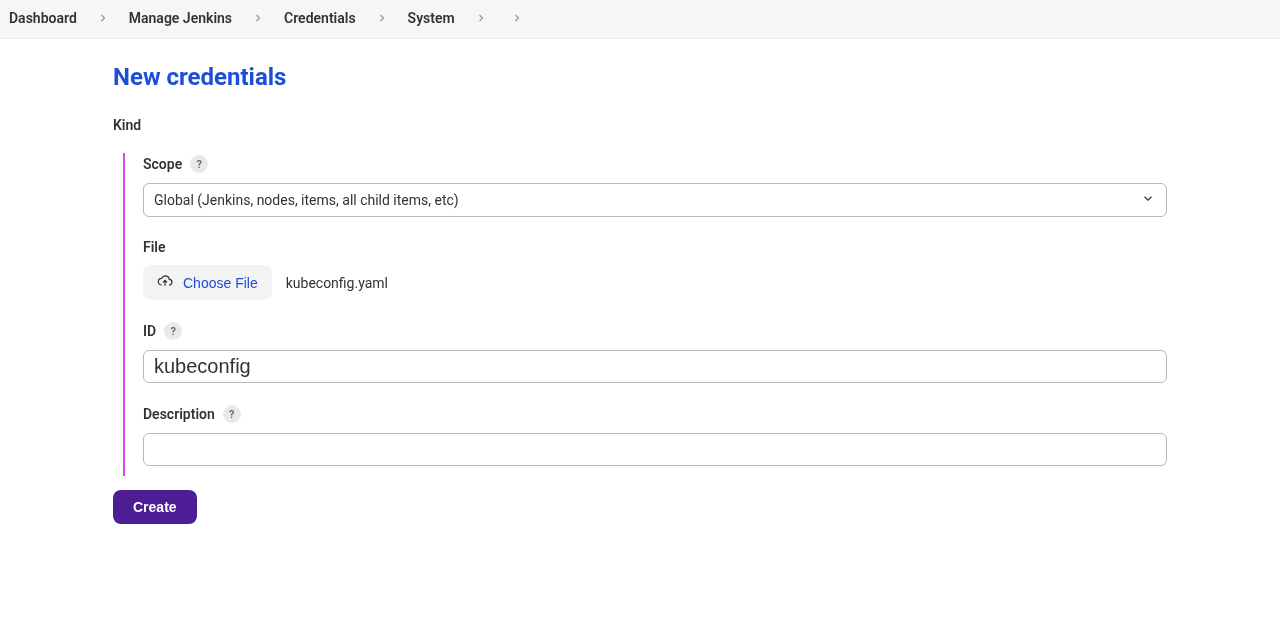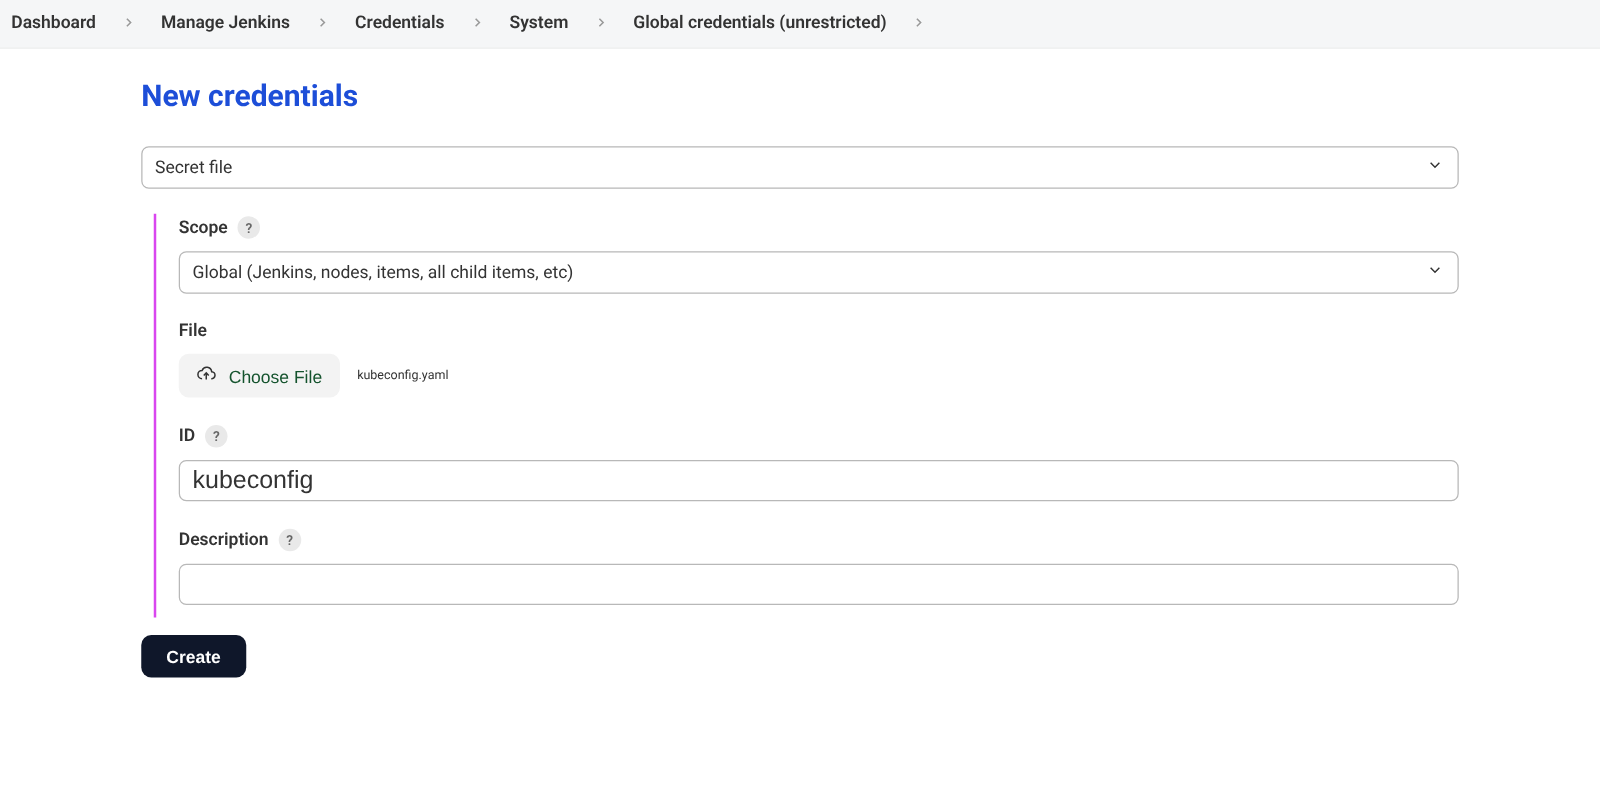--- a/index.html
+++ b/index.html
@@ -128,48 +128,48 @@
     }
     .choose-file-btn {
       display: inline-flex;
       align-items: center;
       gap: 10px;
       background: #f3f3f3;
       border: none;
       border-radius: 8px;
       padding: 8px 14px;
       font-size: 14px;
-      color: #14532d;
+      color: #1d4ed8;
       cursor: pointer;
       font-weight: 500;
     }
     .choose-file-btn svg {
       width: 16px;
       height: 16px;
       stroke: #333;
       stroke-width: 1.8;
       fill: none;
     }
     .file-name {
-      font-size: 10px;
+      font-size: 14px;
       color: #333;
     }
     .text-input {
       width: 100%;
       height: 33px;
       border: 1px solid #b8b8b8;
       border-radius: 6px;
       padding: 0 10px;
       font-size: 20px;
       color: #333;
       background: #fff;
     }
     .create-btn {
       display: inline-block;
-      background: #0f172a;
+      background: #4c1d95;
       color: #fff;
       font-weight: 600;
       font-size: 14px;
       border: none;
       border-radius: 8px;
       padding: 9px 20px;
       cursor: pointer;
       margin-top: 14px;
     }
   </style>
@@ -194,38 +194,32 @@
       <svg viewBox="0 0 24 24">
         <polyline points="9 6 15 12 9 18"></polyline>
       </svg>
     </span>
   <a class="breadcrumb-item">System</a>
   <span class="breadcrumb-sep">
       <svg viewBox="0 0 24 24">
         <polyline points="9 6 15 12 9 18"></polyline>
       </svg>
     </span>
-  <a class="breadcrumb-item">Global credentials (unrestricted)</a>
   <span class="breadcrumb-sep">
       <svg viewBox="0 0 24 24">
         <polyline points="9 6 15 12 9 18"></polyline>
       </svg>
     </span>
 </div>
 
 <div class="content">
   <h1 class="page-title">New credentials</h1>
 
   <div class="field-group">
-    <div class="select-wrap">
-      <div class="select">Secret file</div>
-      <span class="select-caret"><svg viewBox="0 0 24 24">
-            <polyline points="6 9 12 15 18 9"></polyline>
-          </svg></span>
-    </div>
+    <div class="field-label">Kind</div>
   </div>
 
   <div class="indented-block">
 
     <div class="field-group">
       <div class="field-label">
         <span>Scope</span>
         <span class="help-badge">?</span>
       </div>
       <div class="select-wrap">

